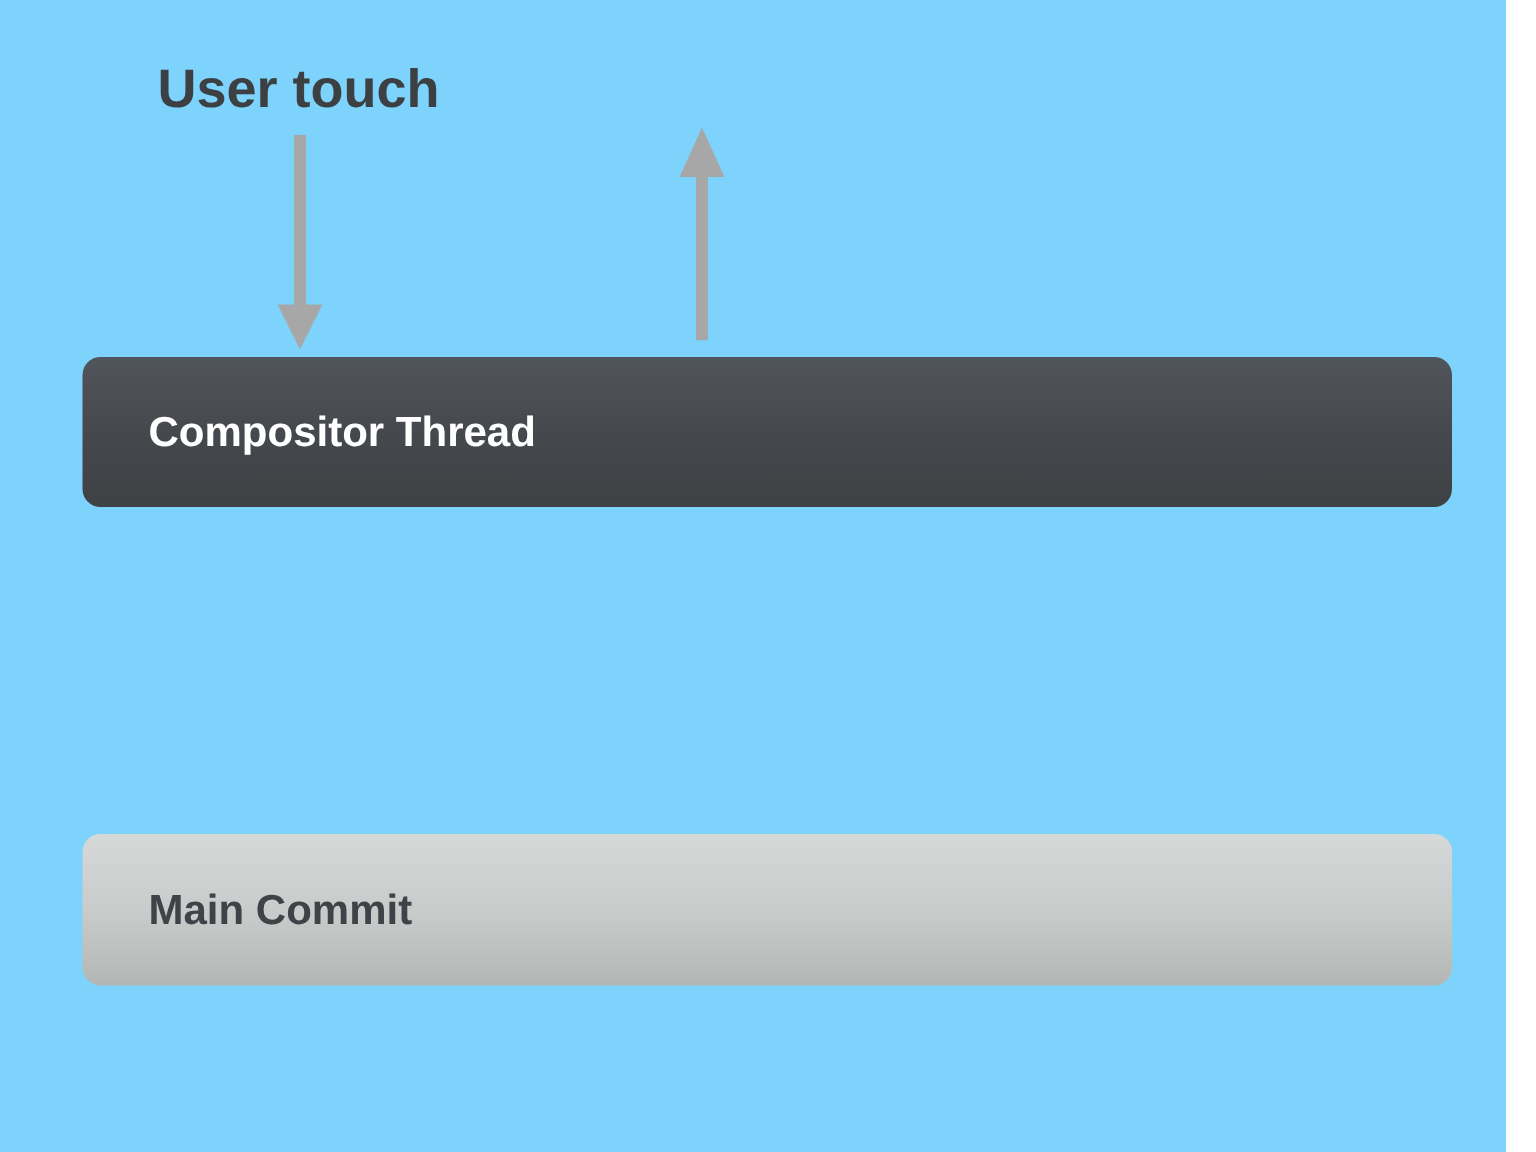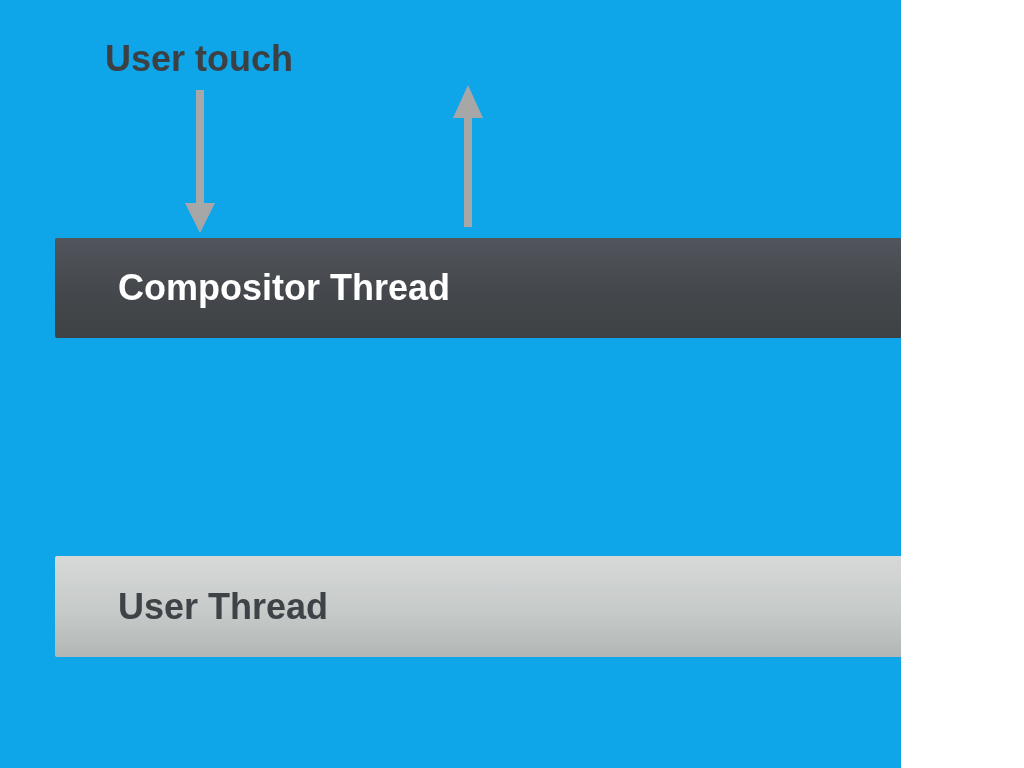--- a/index.html
+++ b/index.html
@@ -1,23 +1,23 @@
 <!DOCTYPE html>
 <html><head>
 <meta charset="utf-8">
 <style>
   html, body {
     margin: 0;
     padding: 0;
   }
   .canvas {
     position: relative;
-    width: 901px;
+    width: 1004px;
     height: 768px;
-    background: #0ea5e9;
+    background: #7dd3fc;
     overflow: hidden;
     font-family: "Liberation Sans", sans-serif;
   }
   .top-label {
     position: absolute;
     top: 41px;
     font-size: 36px;
     font-weight: bold;
     line-height: 36px;
     color: #3d4043;
@@ -33,25 +33,25 @@
   .arrow.down { left: 185px; top: 90px; }
   .arrow.up   { left: 453px; top: 85px; }
 
   .bar {
     position: absolute;
     left: 55px;
     width: 913px;
     display: flex;
     align-items: center;
     box-sizing: border-box;
-    padding-left: 63px;
-    font-size: 36px;
+    padding-left: 44px;
+    font-size: 28px;
     font-weight: bold;
     white-space: nowrap;
-    border-radius: 2px;
+    border-radius: 12px;
   }
   .bar.compositor {
     top: 238px;
     height: 100px;
     background: linear-gradient(180deg, #51555c 0%, #44474b 55%, #3f4245 100%);
     color: #ffffff;
   }
   .bar.main {
     top: 556px;
     height: 101px;
@@ -75,16 +75,16 @@
   <svg class="arrow up" width="30" height="142" viewBox="0 0 30 142" xmlns="http://www.w3.org/2000/svg" aria-hidden="true">
     <polygon points="15,0 0,33 30,33" fill="#a7a7a7"></polygon>
     <rect x="11" y="30" width="8" height="112" fill="#a7a7a7"></rect>
   </svg>
 
   <div class="bar compositor">
     <span>Compositor Thread</span>
   </div>
 
   <div class="bar main">
-    <span>User Thread</span>
+    <span>Main Commit</span>
   </div>
 
 </div>
 
 </body></html>

